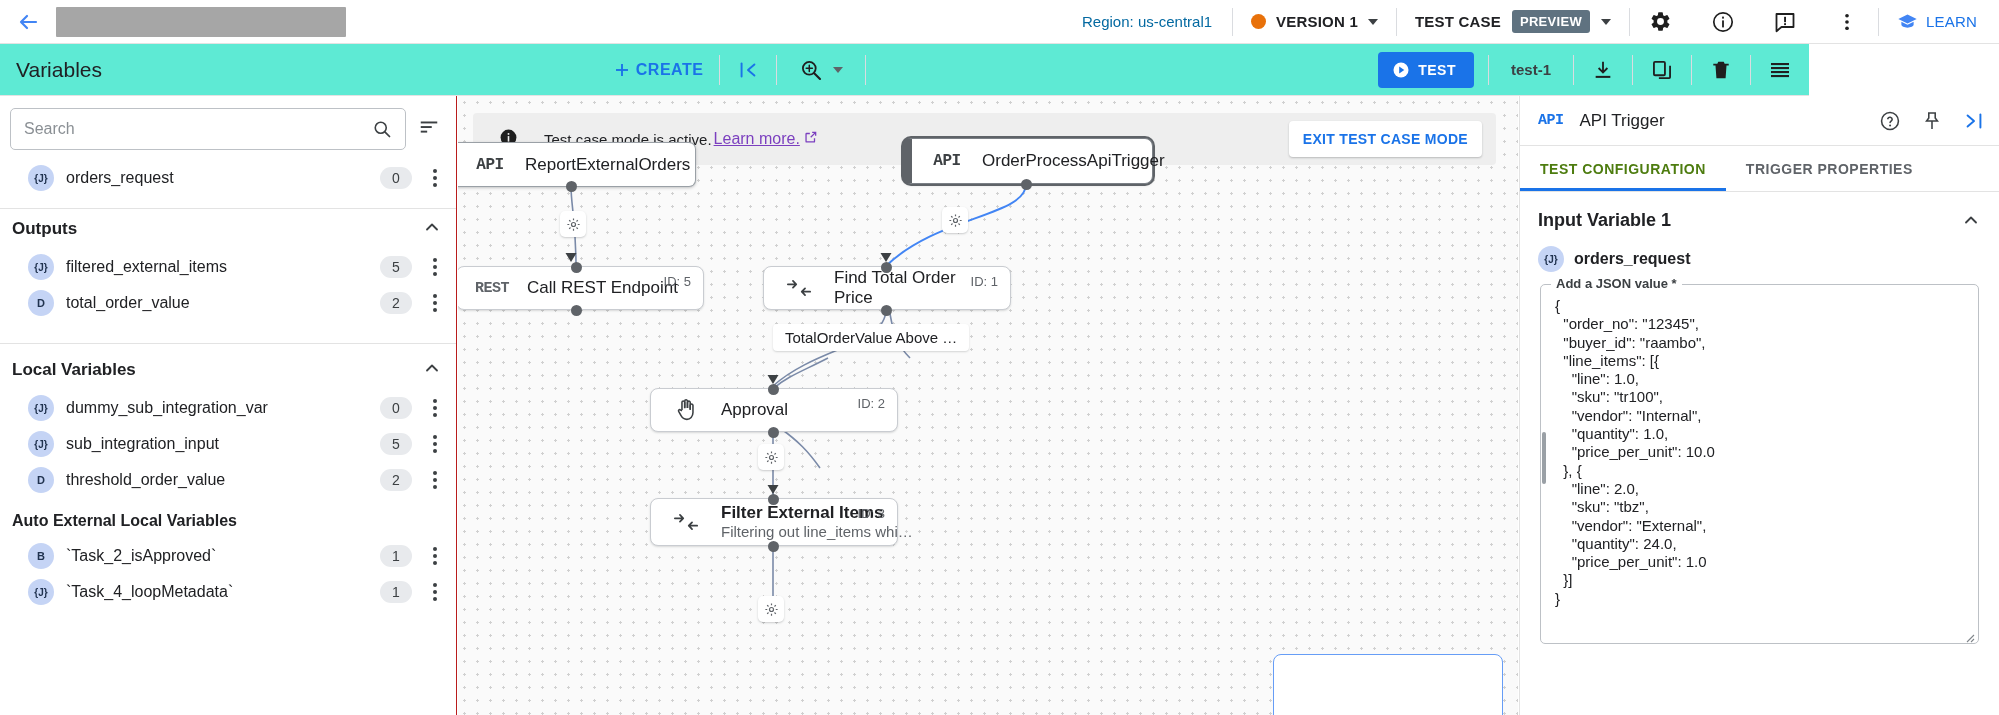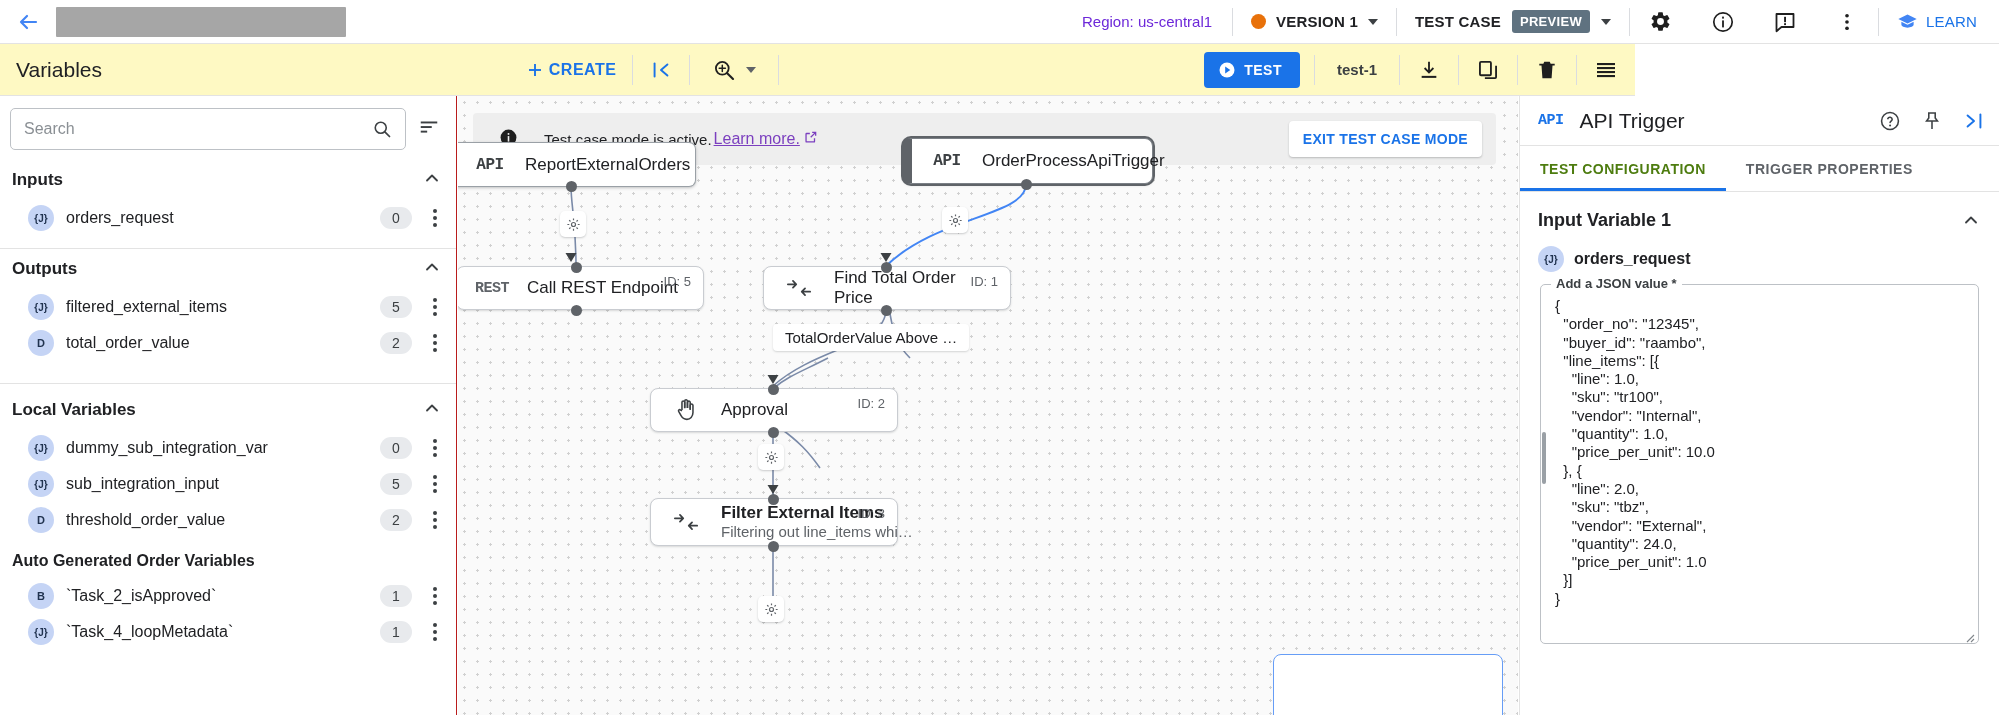--- a/index.html
+++ b/index.html
@@ -21,21 +21,21 @@
     width: 56px; display: flex; align-items: center; justify-content: center;
     cursor: pointer;
   }
   .title-redaction {
     width: 290px; height: 30px; background: #a6a6a6; border-radius: 1px;
   }
   .topbar-right {
     margin-left: auto; display: flex; align-items: center; height: 44px;
   }
   .region-text {
-    font-size: 15px; color: #6d28d9; padding: 0 20px; white-space: nowrap;
+    font-size: 15px; color: #0369a1; padding: 0 20px; white-space: nowrap;
   }
   .tb-div { width: 1px; height: 28px; background: #dadce0; }
   .version-chip {
     display: flex; align-items: center; gap: 10px; padding: 0 18px;
     cursor: pointer;
   }
   .version-dot {
     width: 15px; height: 15px; border-radius: 50%; background: #e8710a;
   }
   .version-label {
@@ -61,22 +61,22 @@
     justify-content: center; cursor: pointer;
   }
   .learn-btn {
     display: flex; align-items: center; gap: 8px; padding: 0 22px 0 18px;
     color: #1a73e8; font-size: 15px; font-weight: 500; cursor: pointer;
     letter-spacing: .2px;
   }
 
   
   .subbar {
-    position: absolute; top: 44px; left: 0; width: 1635px; height: 52px;
-    background: #fef9c3; border-bottom: 1px solid #e3e3e3; display: flex;
+    position: absolute; top: 44px; left: 0; width: 1809px; height: 52px;
+    background: #5eead4; border-bottom: 1px solid #e3e3e3; display: flex;
     align-items: center;
   }
   .var-title {
     font-size: 21px; color: #202124; padding-left: 16px; flex: 0 0 auto;
   }
   .create-btn {
     margin-left: auto; display: flex; align-items: center; gap: 6px;
     color: #1a73e8; font-size: 16px; font-weight: bold; letter-spacing: .5px;
     cursor: pointer; padding-right: 16px;
   }
@@ -256,21 +256,21 @@
   }
   .rp-head {
     height: 50px; display: flex; align-items: center; padding: 0 14px 0 18px;
     border-bottom: 1px solid #e3e3e3;
   }
   .rp-apitag {
     font-family: "Liberation Mono", monospace; font-size: 15px;
     font-weight: bold; color: #1a73e8; letter-spacing: -.5px;
     margin-right: 16px;
   }
-  .rp-title { font-size: 21px; color: #202124; }
+  .rp-title { font-size: 17px; color: #202124; }
   .rp-actions { margin-left: auto; display: flex; align-items: center; gap: 20px; }
   .rp-act { cursor: pointer; display: flex; align-items: center; }
   .rp-tabs {
     height: 46px; display: flex; align-items: stretch;
     border-bottom: 1px solid #e3e3e3;
   }
   .rp-tab {
     display: flex; align-items: center; padding: 0 20px; font-size: 14px;
     font-weight: bold; color: #5f6368; letter-spacing: .5px; cursor: pointer;
   }
@@ -448,28 +448,20 @@
       </div>
       <div class="sort-icon">
         <svg width="22" height="22" viewBox="0 0 24 24" fill="#3c4043">
           <rect x="3" y="6" width="18" height="2.1"></rect>
             <rect x="3" y="11" width="12" height="2.1"></rect>
           <rect x="3" y="16" width="7" height="2.1"></rect>
         </svg>
       </div>
     </div>
 
-    <div class="section-head">
-      <span class="st">Inputs</span>
-      <span class="chev">
-        <svg width="20" height="20" viewBox="0 0 24 24" fill="none" stroke="#3c4043" stroke-width="2.2" stroke-linecap="round" stroke-linejoin="round">
-            <path d="M6 15l6-6 6 6"></path>
-          </svg>
-      </span>
-    </div>
     <div class="var-row">
       <span class="vchip small">{J}</span>
       <span class="vname">orders_request</span>
       <span class="vcount">0</span>
       <span class="kebab">
           <i></i>
           <i></i>
           <i></i>
         </span>
     </div>
@@ -537,21 +529,21 @@
       <span class="vchip">D</span>
       <span class="vname">threshold_order_value</span>
       <span class="vcount">2</span>
       <span class="kebab">
           <i></i>
           <i></i>
           <i></i>
         </span>
     </div>
 
-    <div class="sub-head">Auto Generated Order Variables</div>
+    <div class="sub-head">Auto External Local Variables</div>
     <div class="var-row">
       <span class="vchip">B</span>
       <span class="vname">`Task_2_isApproved`</span>
       <span class="vcount">1</span>
       <span class="kebab">
           <i></i>
           <i></i>
           <i></i>
         </span>
     </div>

